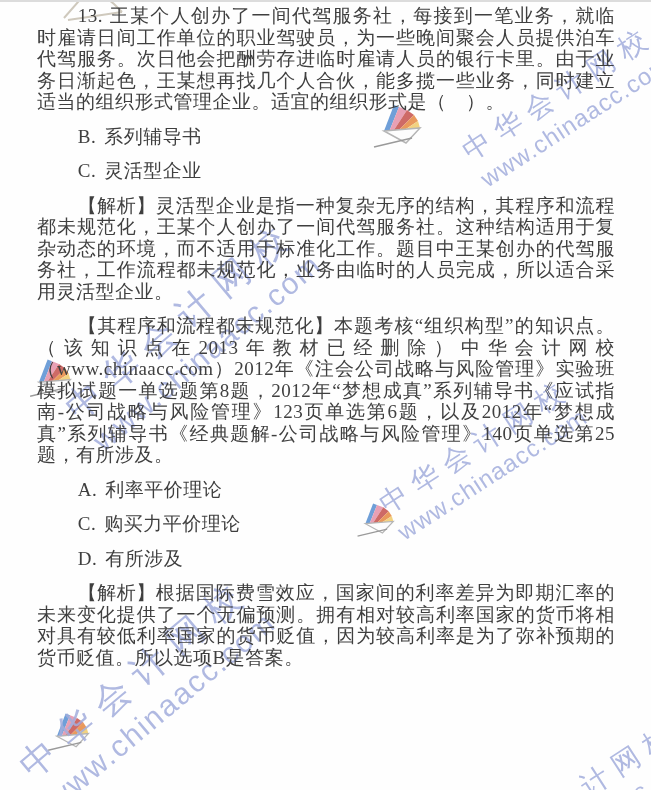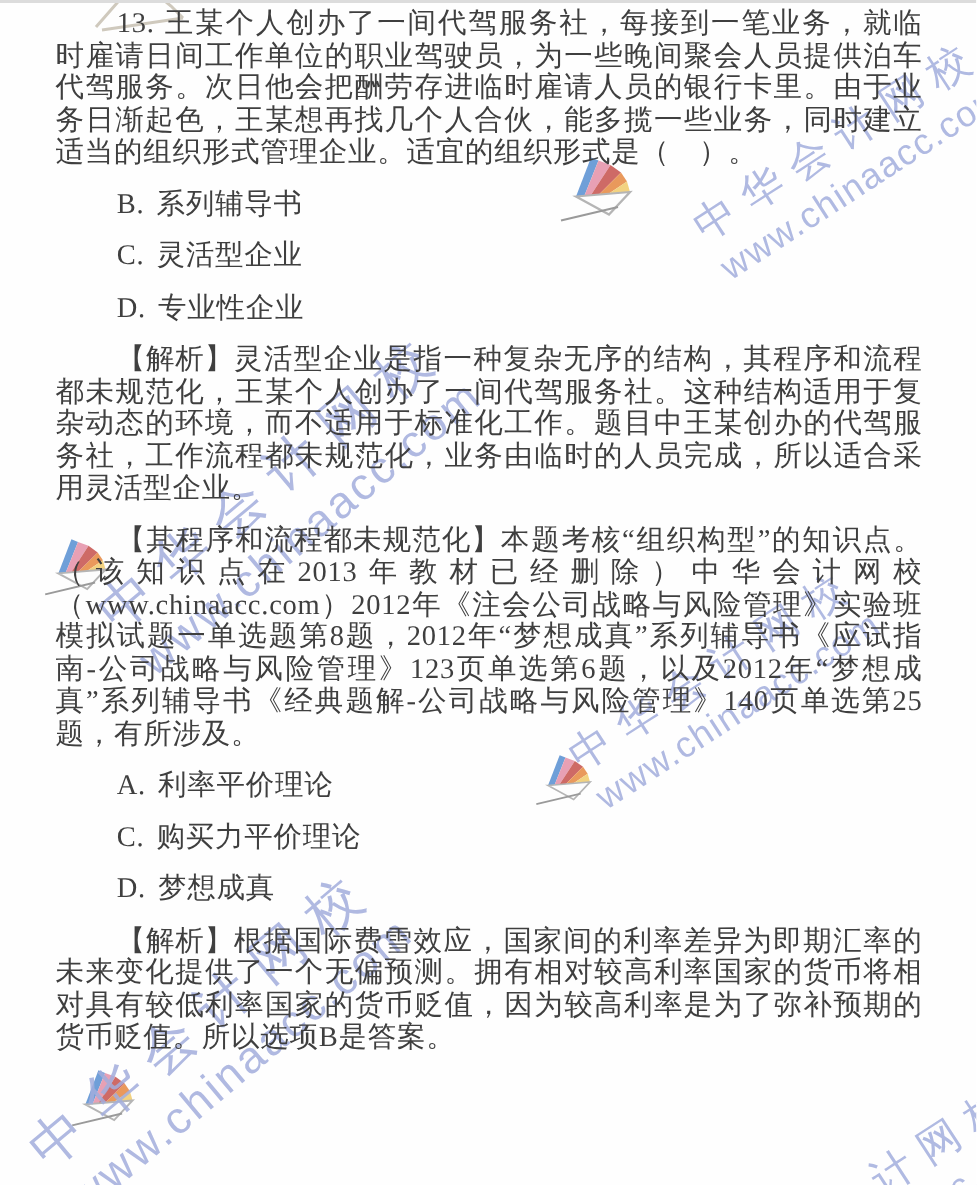--- a/index.html
+++ b/index.html
@@ -116,29 +116,28 @@
     <div class="wm-brand">中华会计网校</div>
     <div class="wm-url">www.chinaacc.com</div>
   </div>
 
   <div class="content">
 
     <p class="para"><span class="num">13.</span><span>王某个人创办了一间代驾服务社，每接到一笔业务，就临时雇请日间工作单位的职业驾驶员，为一些晚间聚会人员提供泊车代驾服务。次日他会把酬劳存进临时雇请人员的银行卡里。由于业务日渐起色，王某想再找几个人合伙，能多揽一些业务，同时建立适当的组织形式管理企业。适宜的组织形式是（　）。</span></p>
 
     <p class="para"><span class="opt-label">B.</span><span>系列辅导书</span></p>
     <p class="para"><span class="opt-label">C.</span><span>灵活型企业</span></p>
-    <p class="para"><span class="opt-label">D.</span><span>专业性企业</span></p>
 
 
     <p class="para"><span class="bracket">【解析】</span><span>灵活型企业是指一种复杂无序的结构，其程序和流程都未规范化，王某个人创办了一间代驾服务社。这种结构适用于复杂动态的环境，而不适用于标准化工作。题目中王某创办的代驾服务社，工作流程都未规范化，业务由临时的人员完成，所以适合采用灵活型企业。</span></p>
 
     <p class="para"><span class="bracket">【其程序和流程都未规范化】</span><span>本题考核“组织构型”的知识点。（该知识点在2013年教材已经删除）中华会计网校（www.chinaacc.com）2012年《注会公司战略与风险管理》实验班模拟试题一单选题第8题，2012年“梦想成真”系列辅导书《应试指南-公司战略与风险管理》123页单选第6题，以及2012年“梦想成真”系列辅导书《经典题解-公司战略与风险管理》140页单选第25题，有所涉及。</span></p>
 
 
     <p class="para"><span class="opt-label">A.</span><span>利率平价理论</span></p>
     <p class="para"><span class="opt-label">C.</span><span>购买力平价理论</span></p>
-    <p class="para"><span class="opt-label">D.</span><span>梦想成真</span></p>
+    <p class="para"><span class="opt-label">D.</span><span>有所涉及</span></p>
 
 
     <p class="para"><span class="bracket">【解析】</span><span>根据国际费雪效应，国家间的利率差异为即期汇率的未来变化提供了一个无偏预测。拥有相对较高利率国家的货币将相对具有较低利率国家的货币贬值，因为较高利率是为了弥补预期的货币贬值。所以选项B是答案。</span></p>
 
   </div>
 </div>
 
 </body></html>

